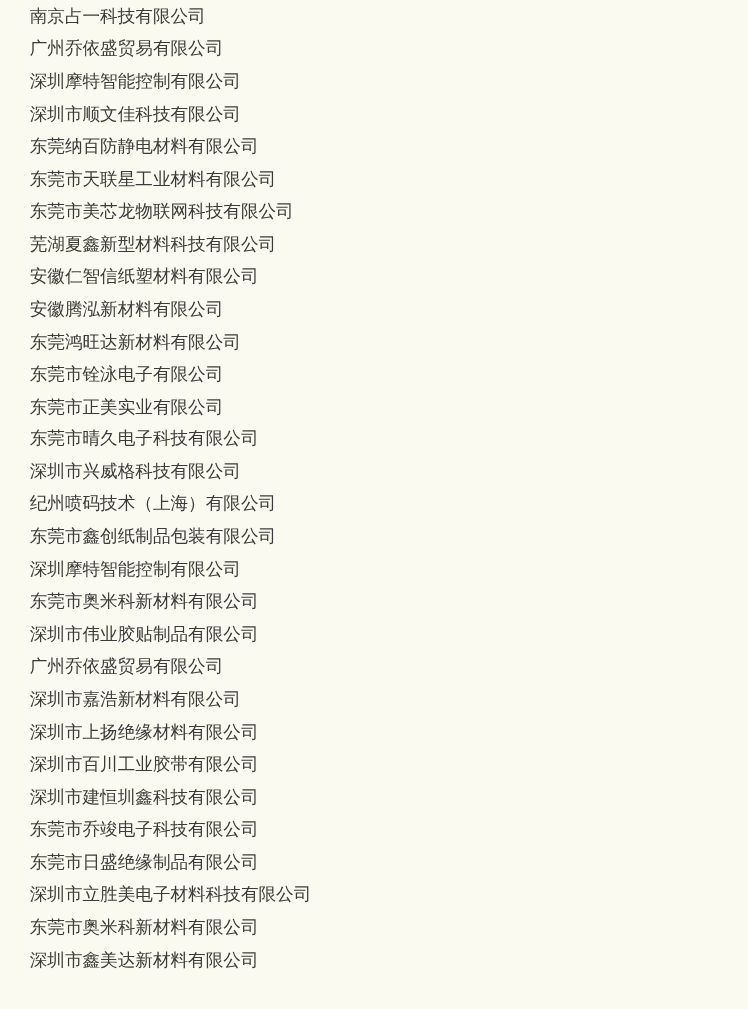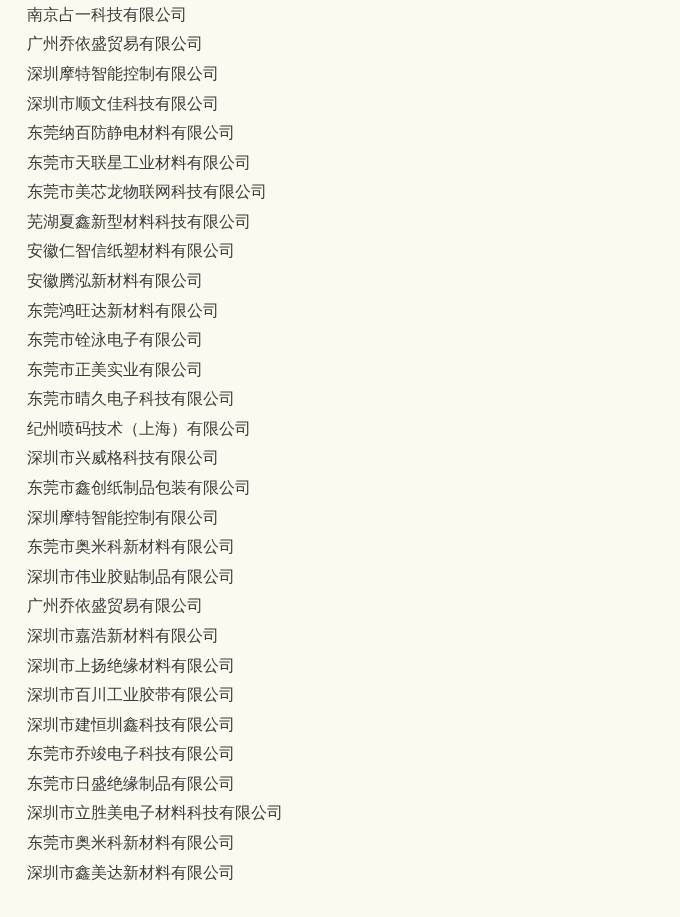--- a/index.html
+++ b/index.html
@@ -74,24 +74,24 @@
     <div class="company-item">
       <span class="company-name">东莞市铨泳电子有限公司</span>
     </div>
     <div class="company-item">
       <span class="company-name">东莞市正美实业有限公司</span>
     </div>
     <div class="company-item">
       <span class="company-name">东莞市晴久电子科技有限公司</span>
     </div>
     <div class="company-item">
-      <span class="company-name">纪州喷码技术（上海）有限公司</span>
+      <span class="company-name">深圳市兴威格科技有限公司</span>
     </div>
     <div class="company-item">
-      <span class="company-name">深圳市兴威格科技有限公司</span>
+      <span class="company-name">纪州喷码技术（上海）有限公司</span>
     </div>
     <div class="company-item">
       <span class="company-name">东莞市鑫创纸制品包装有限公司</span>
     </div>
     <div class="company-item">
       <span class="company-name">深圳摩特智能控制有限公司</span>
     </div>
     <div class="company-item">
       <span class="company-name">东莞市奥米科新材料有限公司</span>
     </div>

